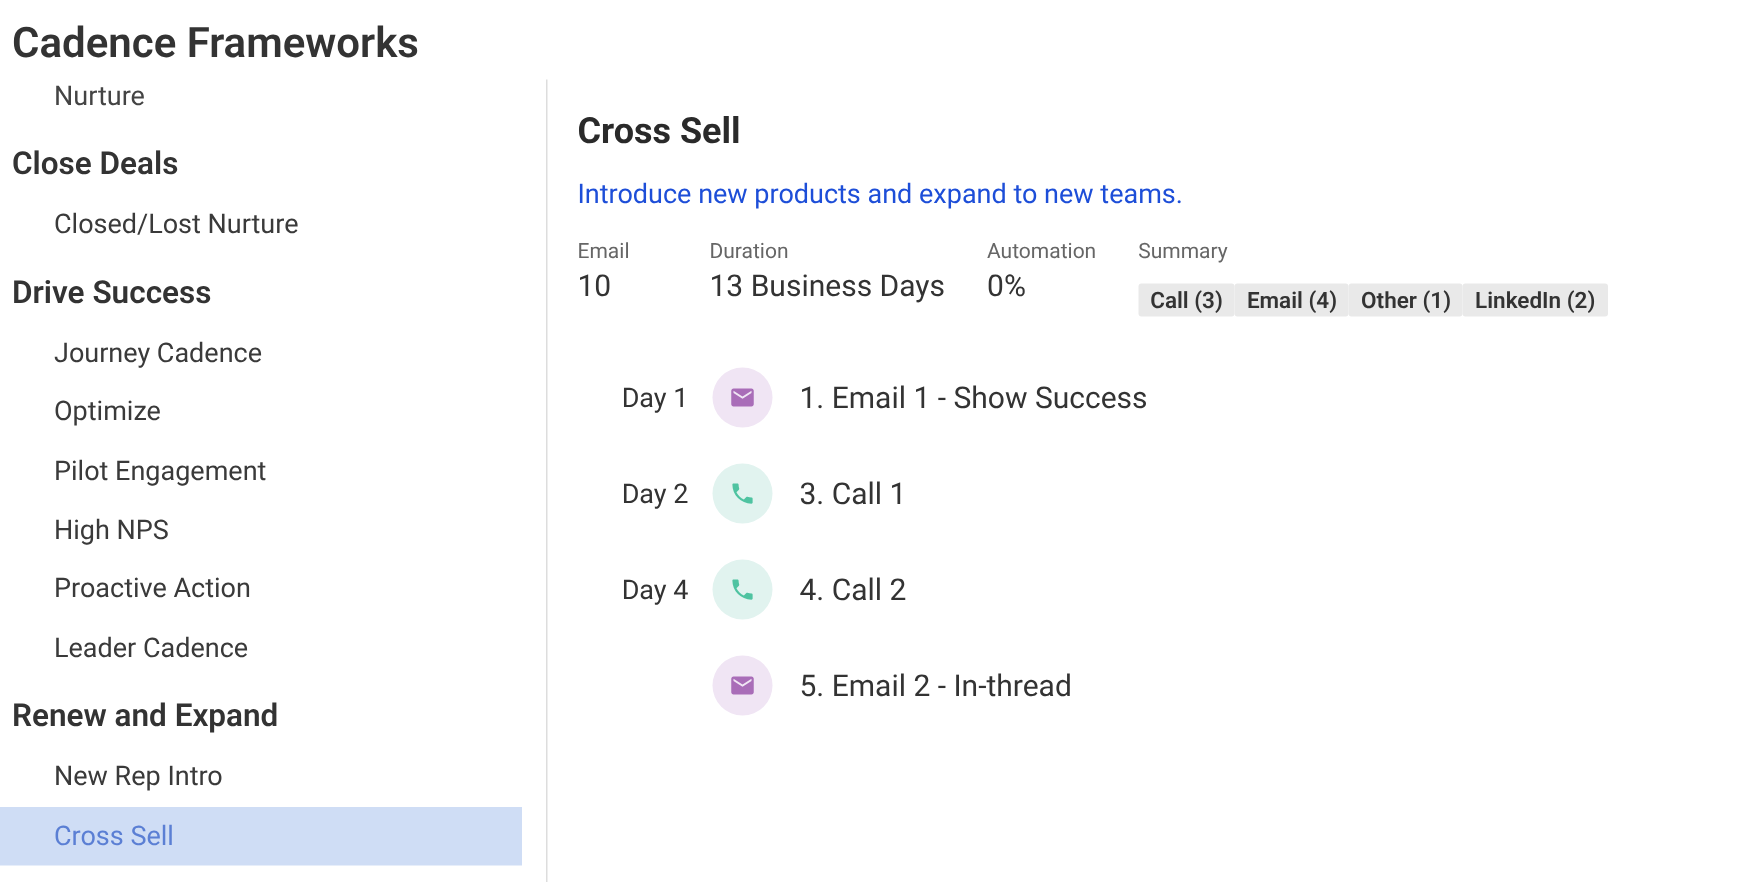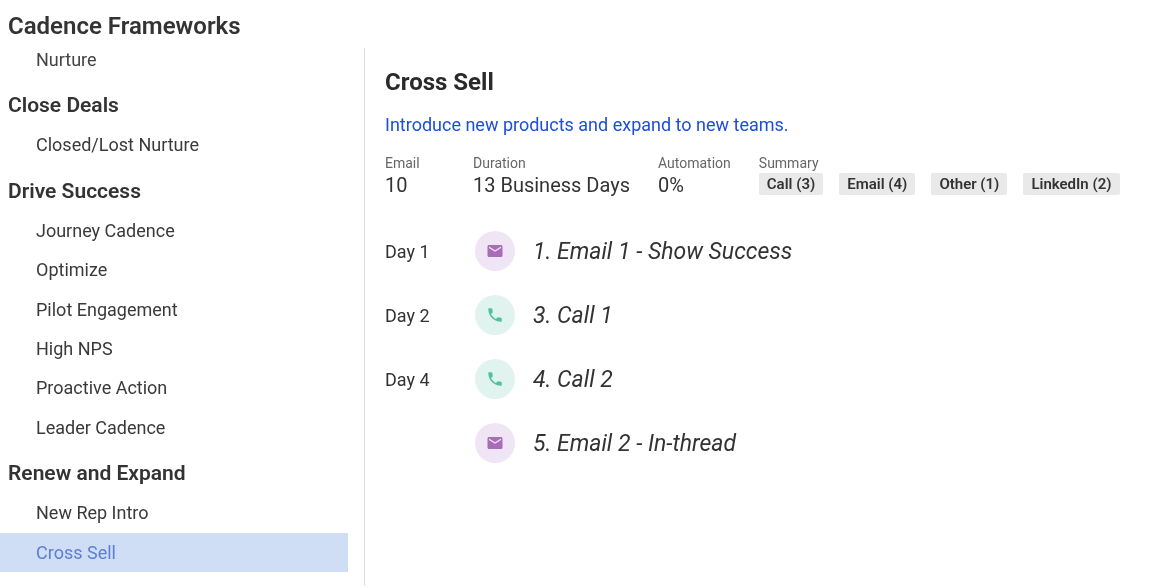--- a/index.html
+++ b/index.html
@@ -5,21 +5,21 @@
     * { box-sizing: border-box; margin: 0; padding: 0; }
     body {
       font-family: -apple-system, BlinkMacSystemFont, 'Segoe UI', Roboto, Helvetica, Arial, sans-serif;
       background: #fff;
       width: 1172px;
       height: 588px;
       overflow: hidden;
       color: #2a2a2a;
     }
     .page-title {
-      font-size: 24px;
+      font-size: 28px;
       font-weight: 600;
       padding: 12px 8px 8px 8px;
       color: #333;
     }
     .layout {
       display: flex;
       height: calc(100% - 50px);
     }
     .sidebar {
       width: 360px;
@@ -87,64 +87,63 @@
       font-size: 14px;
       color: #666;
     }
     .stat-value {
       font-size: 20px;
       color: #333;
       margin-top: 2px;
     }
     .summary-tags {
       display: flex;
-      gap: 16px;
-      margin-top: 2px;
+      gap: 0;
+      margin-top: 13px;
     }
     .tag {
       background: #e9e9e9;
       color: #333;
       font-size: 15px;
       font-weight: 600;
       padding: 2px 8px;
       border-radius: 2px;
       white-space: nowrap;
     }
     .steps {
       margin-top: 34px;
     }
     .step-row {
       display: flex;
       align-items: center;
       margin-bottom: 24px;
     }
     .day-label {
       width: 90px;
-      text-align: left;
+      text-align: right;
       font-size: 18px;
       color: #333;
       padding-right: 16px;
     }
     .step-icon {
       width: 40px;
       height: 40px;
       border-radius: 50%;
       display: flex;
       align-items: center;
       justify-content: center;
       margin-right: 18px;
       flex-shrink: 0;
     }
     .icon-email { background: #f0e5f4; }
     .icon-linkedin { background: #e3eef7; }
     .icon-call { background: #e1f3ef; }
     .step-title {
-      font-size: 23px;
-      color: #333;
-      font-style: italic;
+      font-size: 20px;
+      color: #333;
     }
     svg { display: block; }
   </style>
 </head>
 <body>
 
 <div class="page-title">Cadence Frameworks</div>
 
 <div class="layout">
   <div class="sidebar" id="sidebar">

